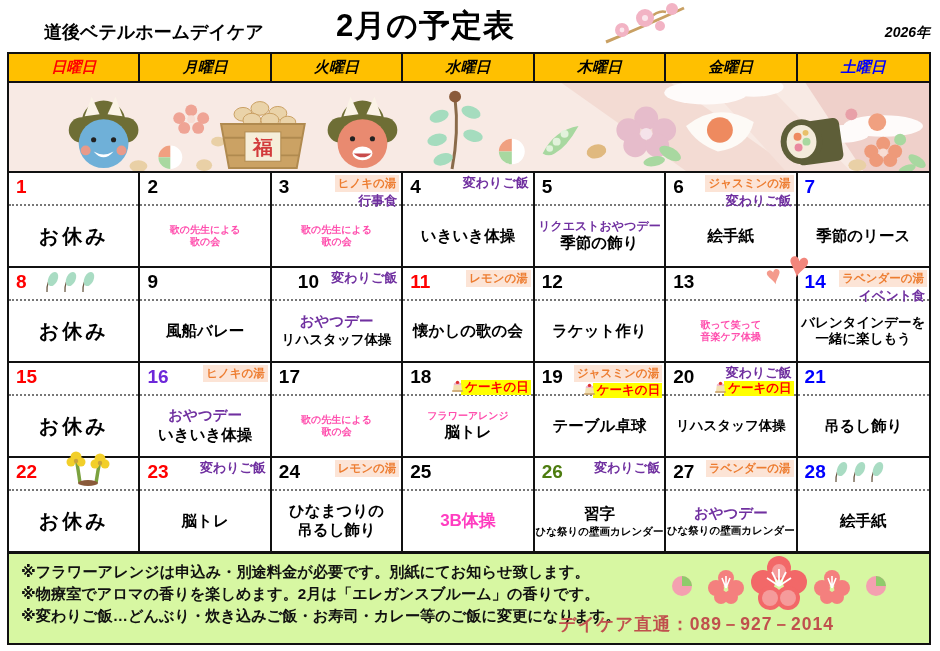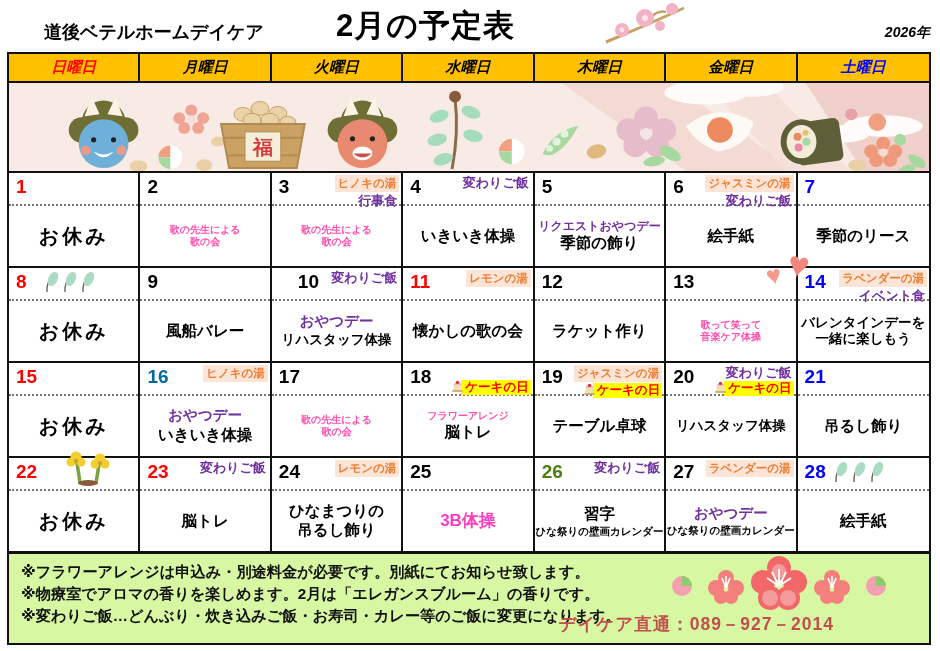--- a/index.html
+++ b/index.html
@@ -409,21 +409,21 @@
           <div class="day-cell">
             <div class="day-strip">
               <span class="day-num" style="color: rgb(255, 0, 0);">15</span>
             </div>
             <div class="day-content">
               <div class="item item-rest">お休み</div>
             </div>
           </div>
           <div class="day-cell">
             <div class="day-strip">
-              <span class="day-num" style="color: #0369a1; text-align: center;">16</span>
+              <span class="day-num" style="color: #6d28d9; text-align: center;">16</span>
               <div class="tag-stack">
                 <div class="tag tag-bath"><span>ヒノキの湯</span></div>
               </div>
             </div>
             <div class="day-content">
               <div class="item item-purple">おやつデー</div>
               <div class="item item-black">いきいき体操</div>
             </div>
           </div>
           <div class="day-cell">

